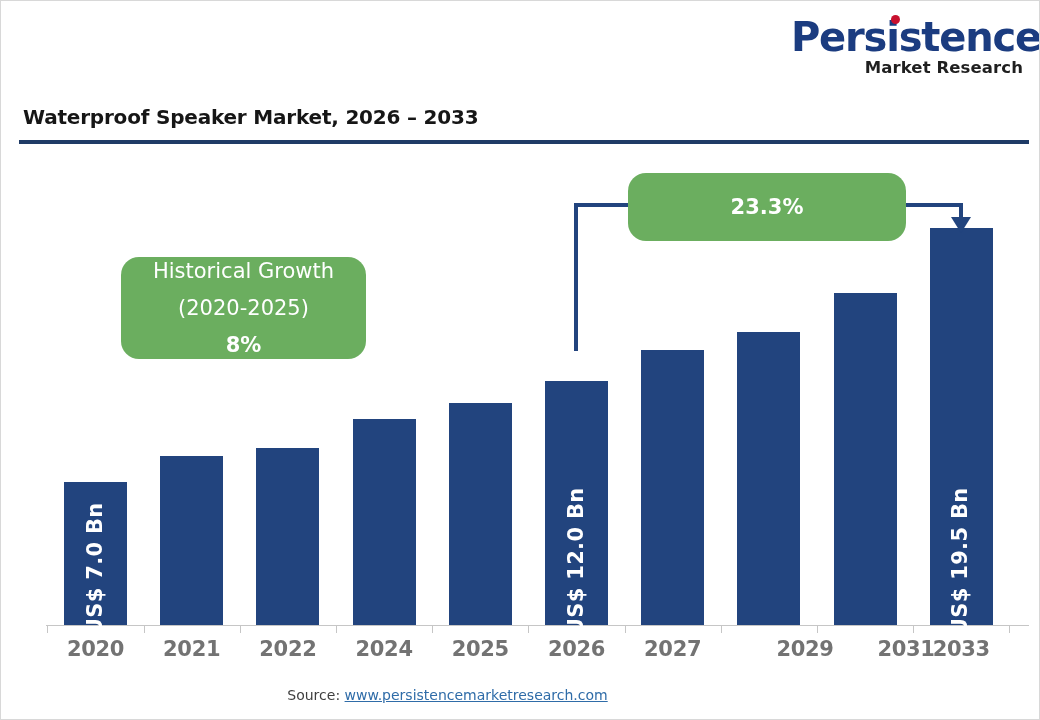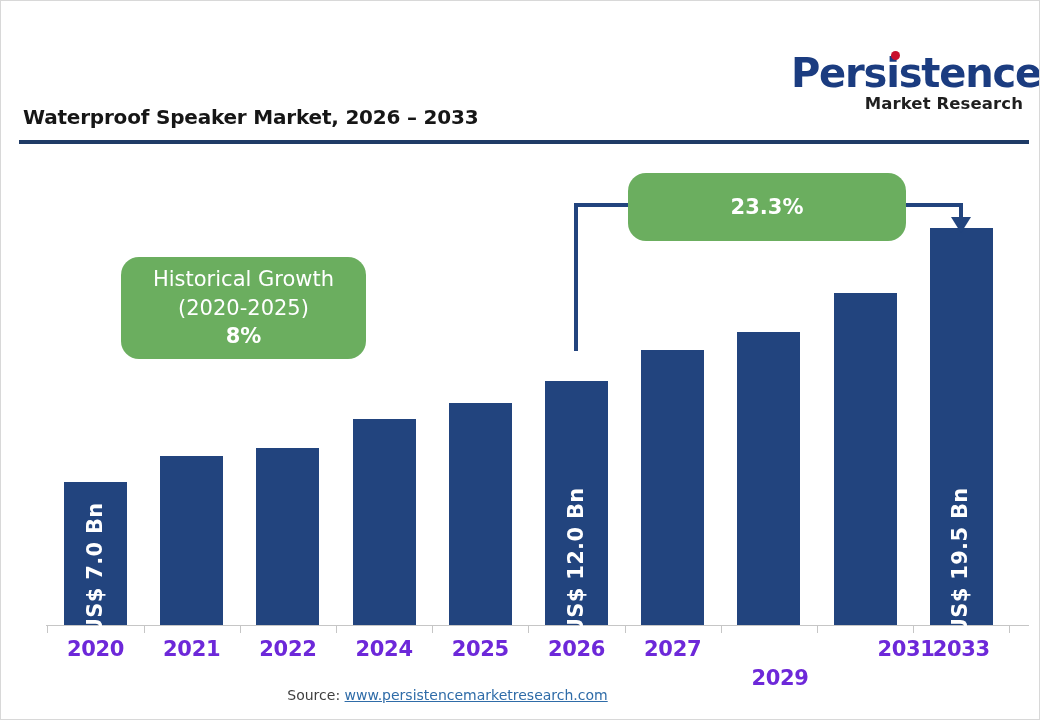--- a/index.html
+++ b/index.html
@@ -22,21 +22,20 @@
 
   
   #logo {
     position: absolute;
     right: 16px;
     top: 16px;
     width: 232px;
     text-align: right;
     line-height: 1;
     user-select: none;
-    margin-top: 36px;
   }
   #logo .brand-main {
     font-family: "DejaVu Sans", sans-serif;
     font-weight: bold;
     font-size: 40px;
     letter-spacing: -1.2px;
     color: #1b3c80;
     display: block;
     position: relative;
   }
@@ -102,21 +101,21 @@
     transform-origin: left bottom;
     transform: rotate(-90deg);
     letter-spacing: 0.3px;
   }
   .tick-label {
     position: absolute;
     top: 636px;
     font-family: "DejaVu Sans", sans-serif;
     font-weight: bold;
     font-size: 21px;
-    color: #6d28d9;
+    color: #737373;
     text-align: center;
     letter-spacing: -0.3px;
   }
   #axis-line {
     position: absolute;
     left: 45px;
     top: 624px;
     width: 983px;
     height: 1px;
     background: #c6c6c6;
@@ -151,20 +150,21 @@
   .callout .value {
     font-size: 21px;
     line-height: 1.35;
     font-weight: bold;
   }
   #callout-historical {
     left: 120px;
     top: 256px;
     width: 245px;
     height: 102px;
+    justify-content: space-between;
   }
   #callout-cagr {
     left: 627px;
     top: 172px;
     width: 278px;
     height: 68px;
   }
 
   
   #connector {
@@ -228,21 +228,21 @@
       <div class="tick-label" style="left: 431.3px; width: 96px;">2025</div>
       <div class="tick-mark" style="left: 431.2px; background: rgb(198, 198, 198);"></div>
       <div class="bar" style="left: 544px; top: 379.692px; width: 63px; height: 244.308px; background: rgb(34, 68, 126);"></div>
       <div class="bar-label" style="left: 586.5px; top: 610px;">US$ 12.0 Bn</div>
       <div class="tick-label" style="left: 527.5px; width: 96px;">2026</div>
       <div class="tick-mark" style="left: 527.4px; background: rgb(198, 198, 198);"></div>
       <div class="bar" style="left: 640.2px; top: 349.154px; width: 63px; height: 274.846px; background: rgb(34, 68, 126);"></div>
       <div class="tick-label" style="left: 623.7px; width: 96px;">2027</div>
       <div class="tick-mark" style="left: 623.6px; background: rgb(198, 198, 198);"></div>
       <div class="bar" style="left: 736.4px; top: 330.831px; width: 63px; height: 293.169px; background: rgb(34, 68, 126);"></div>
-      <div class="tick-label" style="left: 731px; width: 96px; margin-top: 29px;">2029</div>
+      <div class="tick-label" style="left: 756px; width: 96px;">2029</div>
       <div class="tick-mark" style="left: 719.8px; background: rgb(198, 198, 198);"></div>
       <div class="bar" style="left: 832.6px; top: 292.149px; width: 63px; height: 331.851px; background: rgb(34, 68, 126);"></div>
       <div class="tick-label" style="left: 857px; width: 96px;">2031</div>
       <div class="tick-mark" style="left: 816px; background: rgb(198, 198, 198);"></div>
       <div class="bar" style="left: 928.8px; top: 227px; width: 63px; height: 397px; background: rgb(34, 68, 126);"></div>
       <div class="bar-label" style="left: 971.3px; top: 610px;">US$ 19.5 Bn</div>
       <div class="tick-label" style="left: 912.3px; width: 96px;">2033</div>
       <div class="tick-mark" style="left: 912.2px; background: rgb(198, 198, 198);"></div>
       <div class="tick-mark" style="left: 1008.4px; background: rgb(198, 198, 198);"></div>
     </div>

